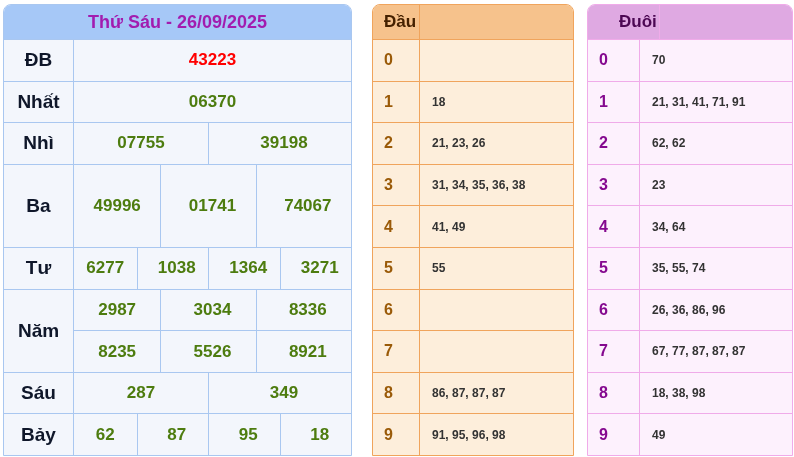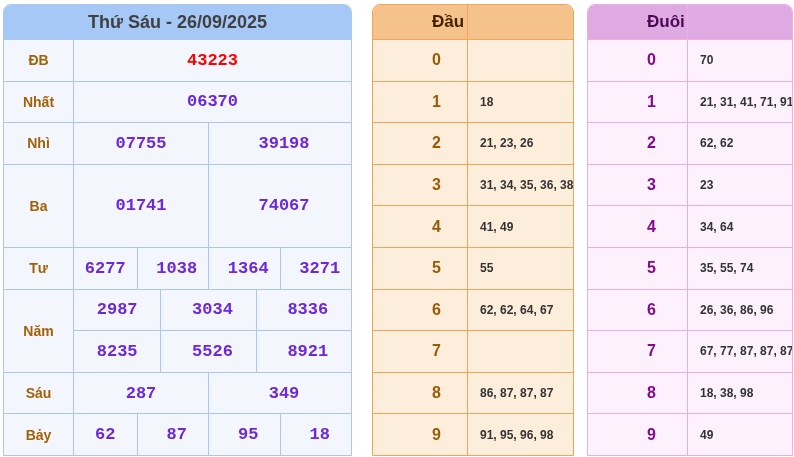--- a/index.html
+++ b/index.html
@@ -17,50 +17,50 @@
   .ltable {
     width: 349px; height: 452px; margin-right: 20px;
     display: grid;
     grid-template-rows: 34px 1fr 1fr 1fr 2fr 1fr 2fr 1fr 1fr;
     border: 1px solid #a9c7f0;
     border-radius: 8px 8px 0 0;
     overflow: hidden;
     background: #f3f6fc;
   }
   .lheader {
-    background: #a6c8f7; color: #404040;
+    background: #a6c8f7; color: #a21caf;
     display: flex; align-items: center; justify-content: center;
     font-size: 18px;
   }
   .lrow { display: flex; border-top: 1px solid #a9c7f0; min-height: 0; }
   .llabel {
     width: 70px; flex: none;
     display: flex; align-items: center; justify-content: center;
-    color: #a16207; font-size: 14px;
+    color: #0f172a; font-size: 19px;
     border-right: 1px solid #a9c7f0;
   }
-  .lvals { flex: 1; display: flex; flex-direction: column; min-width: 0; font-family: Liberation Mono, monospace; }
+  .lvals { flex: 1; display: flex; flex-direction: column; min-width: 0; }
   .lsub { flex: 1; display: flex; min-height: 0; }
   .lsub + .lsub { border-top: 1px solid #a9c7f0; }
   .lcell {
     flex: 1; display: flex; align-items: center; justify-content: center;
-    color: #6d28d9; font-size: 17px;
+    color: #4d7c0f; font-size: 17px;
   }
   .lcell + .lcell { border-left: 1px solid #a9c7f0; padding-left: 8px; }
   .special { color: #ff0000; }
 
   
   .dgtable {
     height: 452px;
     display: grid;
     grid-template-rows: 34px repeat(10, 1fr);
     border-radius: 8px 8px 0 0;
     overflow: hidden;
   }
-  .dgrow { display: flex; min-height: 0; padding-left: 48px; }
+  .dgrow { display: flex; min-height: 0; }
   .dgrow + .dgrow { border-top-width: 1px; border-top-style: solid; }
   .dgcol {
     flex: none; display: flex; align-items: center;
     padding-left: 11px; font-size: 16px;
     border-right-width: 1px; border-right-style: solid;
   }
   .dgval {
     flex: 1; display: flex; align-items: center;
     padding-left: 12px; font-size: 12px; color: #333333;
     white-space: nowrap; overflow: hidden;
@@ -72,21 +72,21 @@
   .dau .dgrow { border-top-color: #f0a45c; }
   .dau .dgcol { width: 47px; border-right-color: #f0a45c; color: #9a5a08; }
   .dau .hdr { background: #f6c28c; }
   .dau .hdr .dgcol { color: #452100; }
 
   
   .duoi { width: 206px; border: 1px solid #f0abe9; background: #fdf1fd; }
   .duoi .dgrow { border-top-color: #f0abe9; }
   .duoi .dgcol { width: 52px; border-right-color: #f0abe9; color: #85098f; }
   .duoi .hdr { background: #dfa9e2; }
-  .duoi .hdr .dgcol { color: #4c0853; }
+  .duoi .hdr .dgcol { color: #4c0853; margin-left: 20px; }
 </style>
 </head>
 <body>
 
 <div class="wrap">
 
   <div class="ltable">
     <div class="lheader">Thứ Sáu - 26/09/2025</div>
 
     <div class="lrow">
@@ -114,20 +114,21 @@
         <div class="lcell">07755</div>
         <div class="lcell">39198</div>
       </div>
         </div>
     </div>
 
     <div class="lrow">
       <div class="llabel">Ba</div>
       <div class="lvals">
         <div class="lsub">
+          <div class="lcell">49996</div>
           <div class="lcell">01741</div>
           <div class="lcell">74067</div>
         </div>
       </div>
     </div>
 
     <div class="lrow">
       <div class="llabel">Tư</div>
       <div class="lvals">
           <div class="lsub">
@@ -202,21 +203,20 @@
     <div class="dgrow">
       <div class="dgcol">4</div>
       <div class="dgval">41, 49</div>
     </div>
     <div class="dgrow">
       <div class="dgcol">5</div>
       <div class="dgval">55</div>
     </div>
     <div class="dgrow">
       <div class="dgcol">6</div>
-      <div class="dgval">62, 62, 64, 67</div>
     </div>
     <div class="dgrow">
       <div class="dgcol">7</div>
     </div>
     <div class="dgrow">
       <div class="dgcol">8</div>
       <div class="dgval">86, 87, 87, 87</div>
     </div>
     <div class="dgrow">
       <div class="dgcol">9</div>

